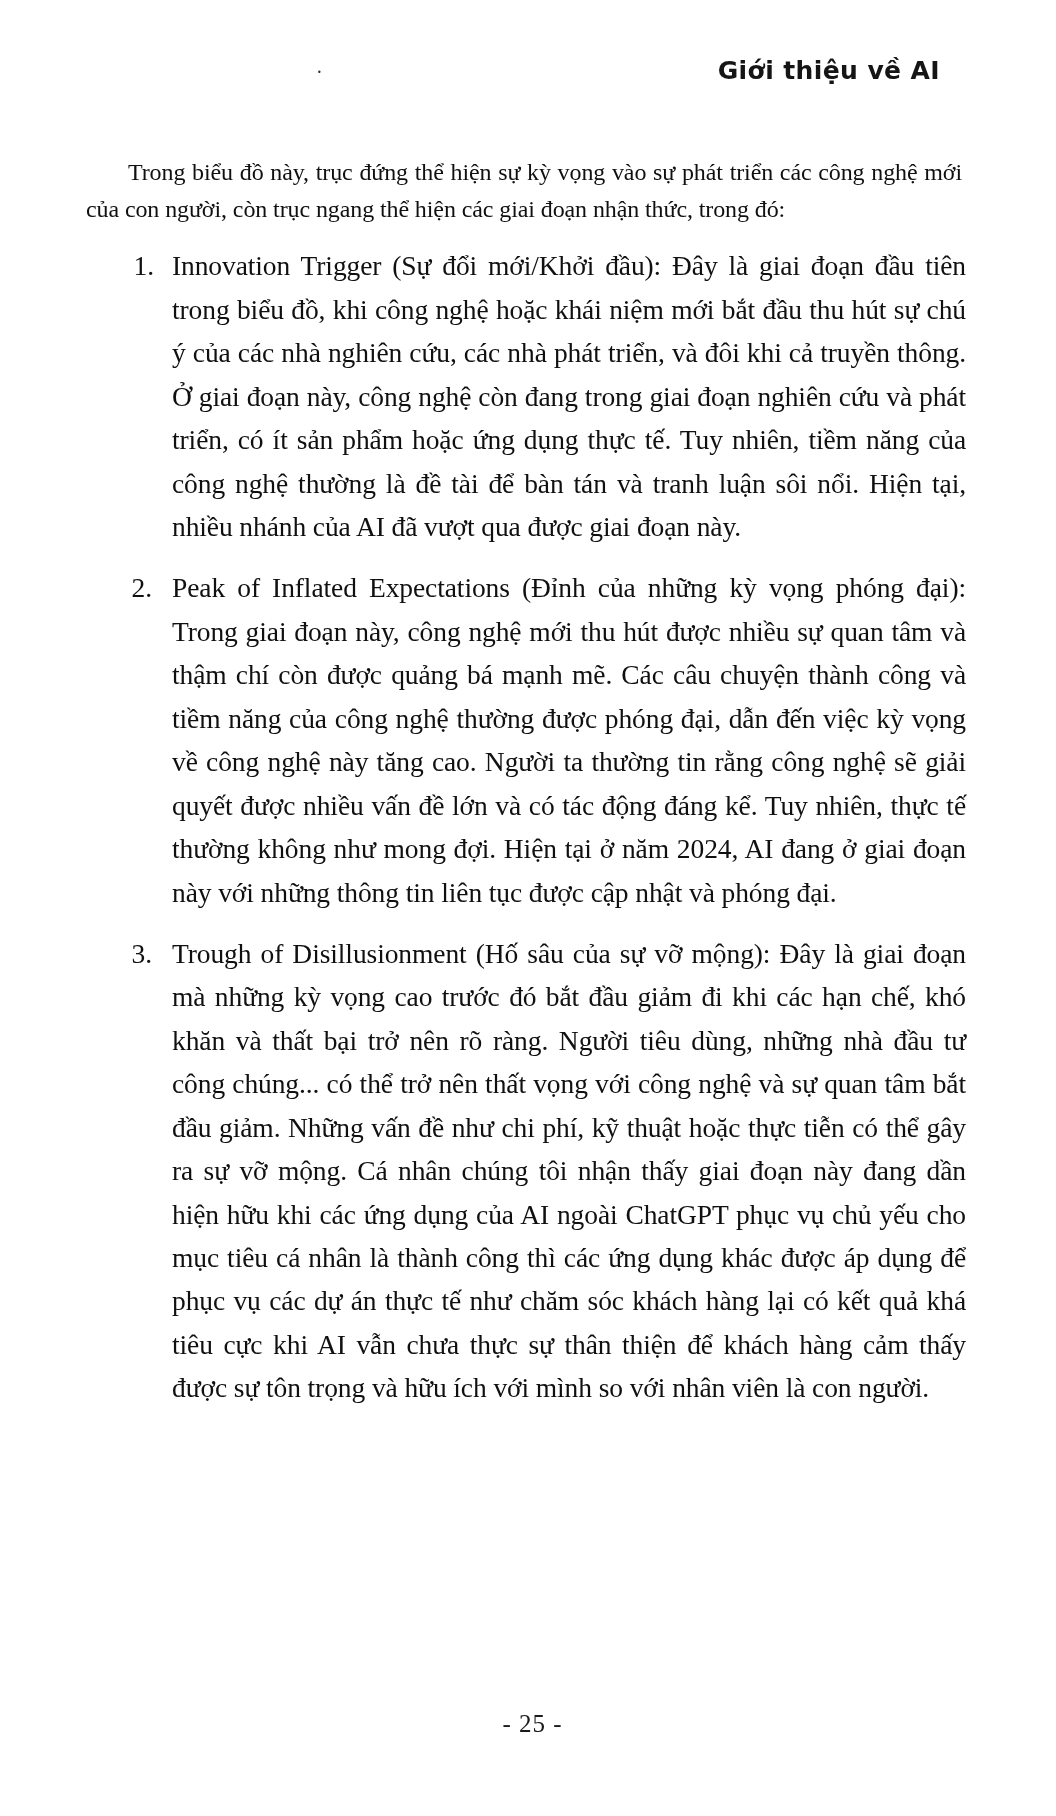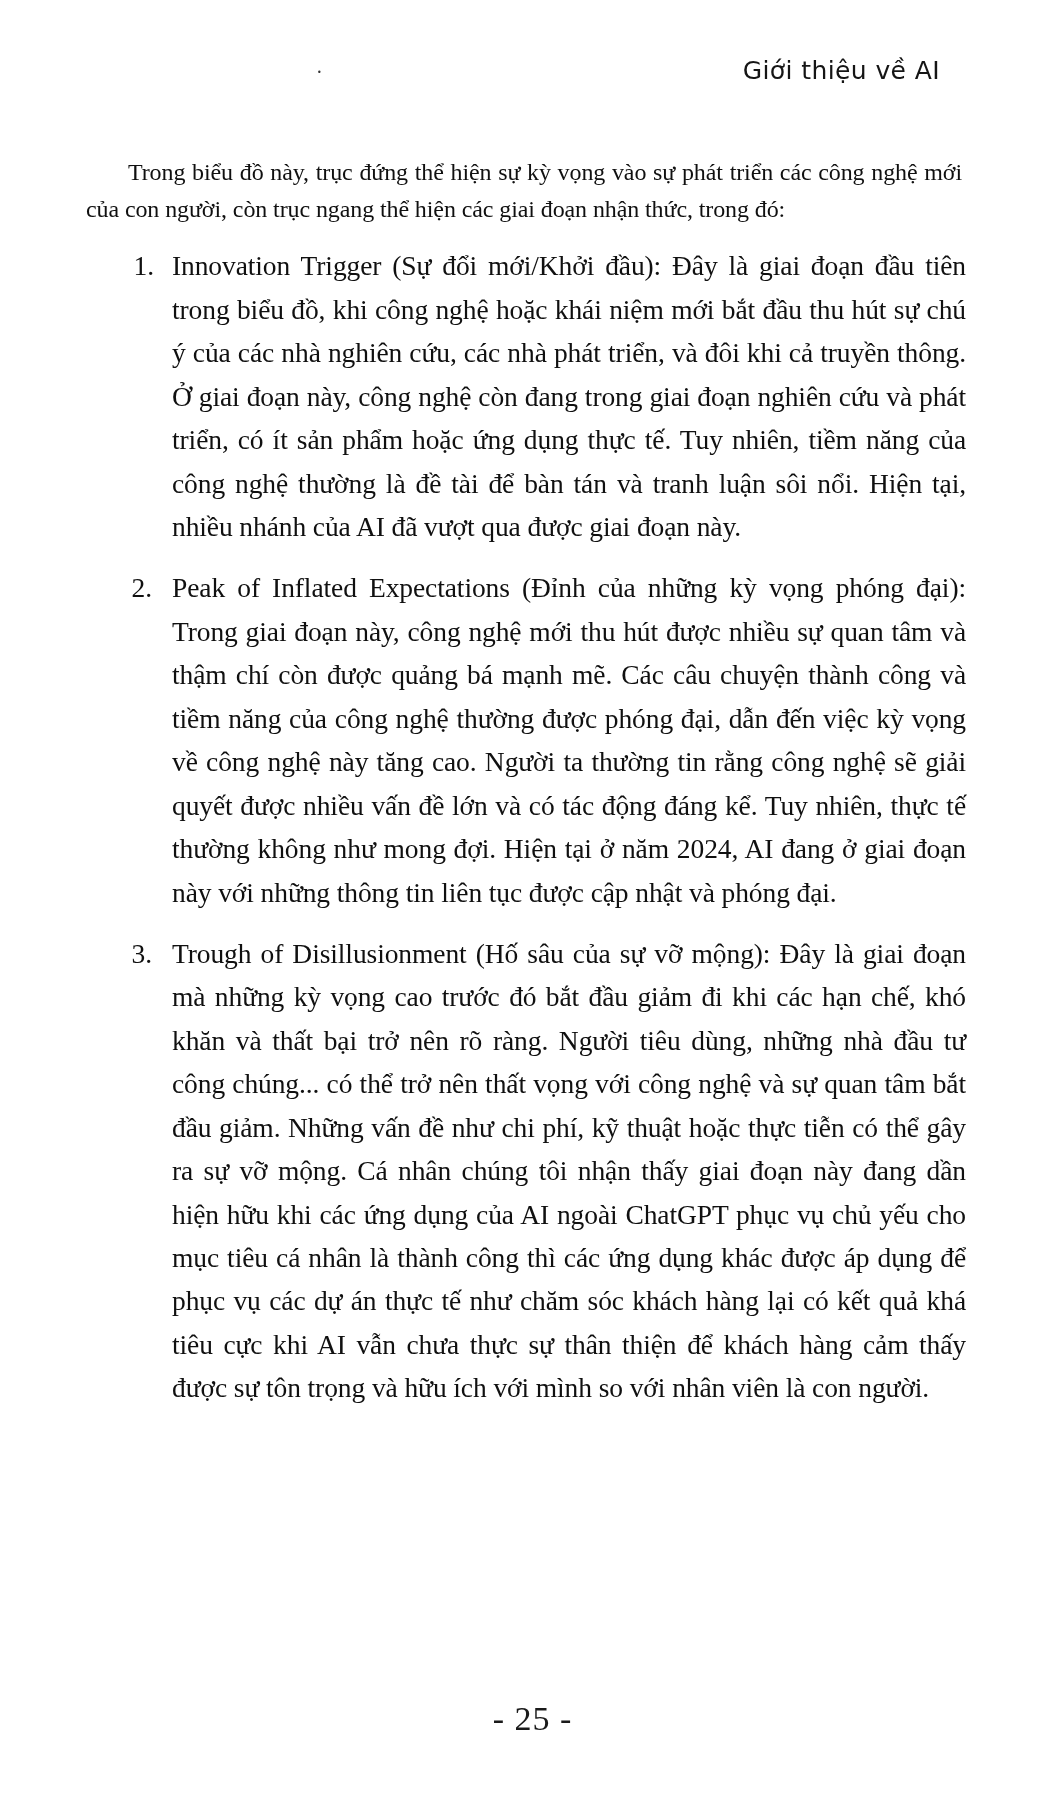--- a/index.html
+++ b/index.html
@@ -38,20 +38,21 @@
     letter-spacing: 0;
   }
   .header-title {
     font-family: "DejaVu Sans", sans-serif;
     font-size: 25px;
     letter-spacing: 0.4px;
     color: #151515;
     margin-right: 30px;
     margin-top: 4px;
     white-space: nowrap;
+    font-weight: bold;
   }
   .body-block {
     margin-top: 42px;
   }
   p.intro {
     margin: 0;
     font-size: 24px;
     line-height: 1.55;
     text-align: justify;
     text-indent: 42px;
@@ -84,21 +85,21 @@
   }
   ol.list > li.item-2 .num { left: 26px; }
   ol.list > li.item-3 .num { left: 26px; }
   .item-text { display: block; }
   .footer {
     position: absolute;
     left: 9px;
     right: 0;
     bottom: 78px;
     text-align: center;
-    font-size: 34px;
+    font-size: 25px;
     color: #1a1a1a;
     letter-spacing: 1px;
   }
 </style>
 </head>
 <body>
 
 <div class="page">
 
   <div class="header">

